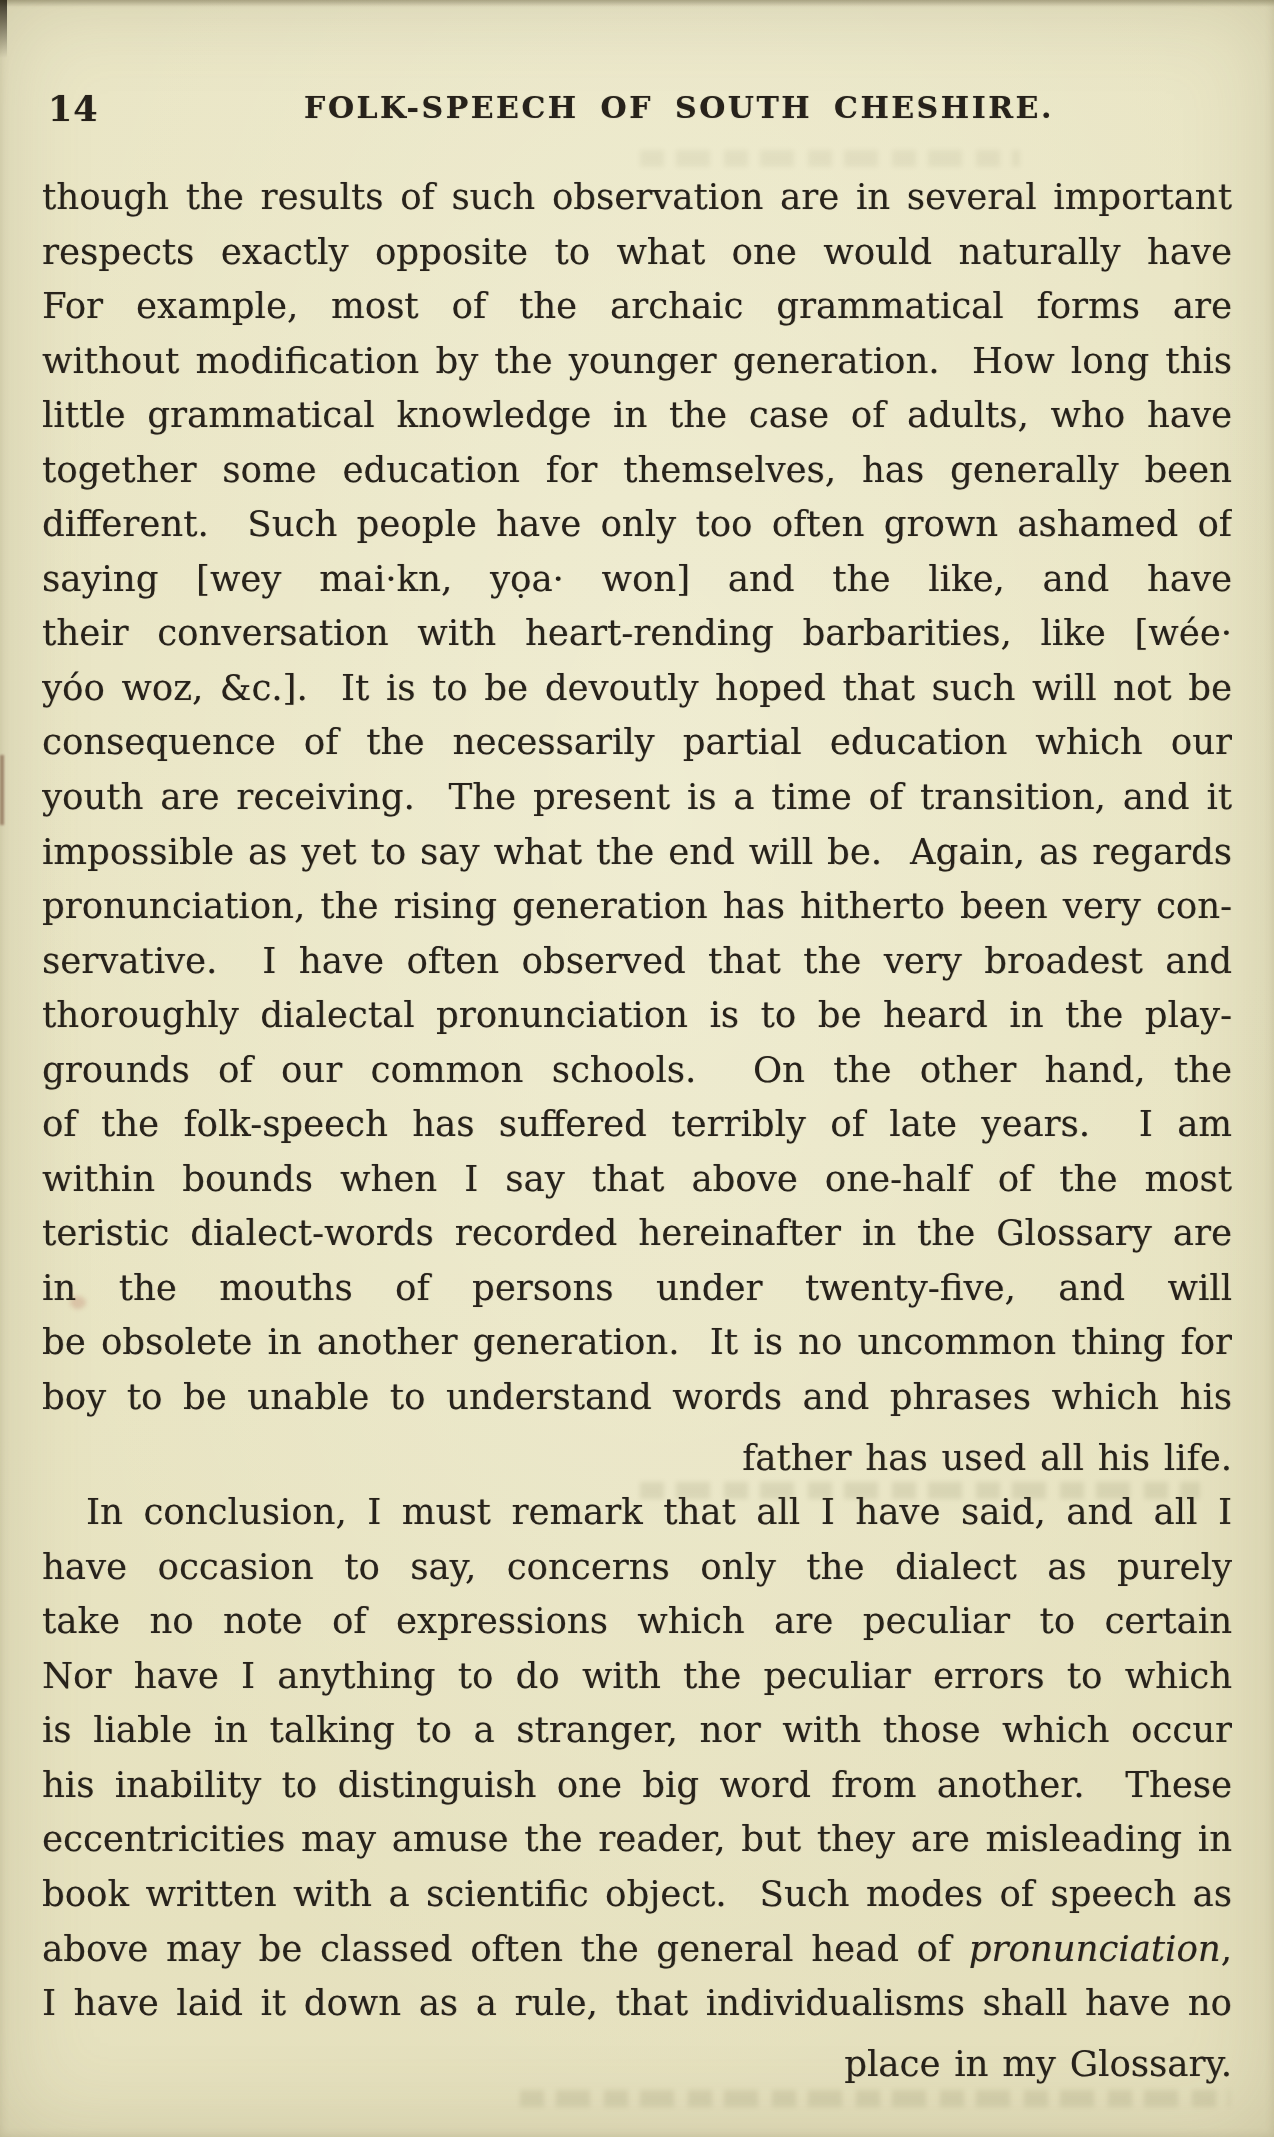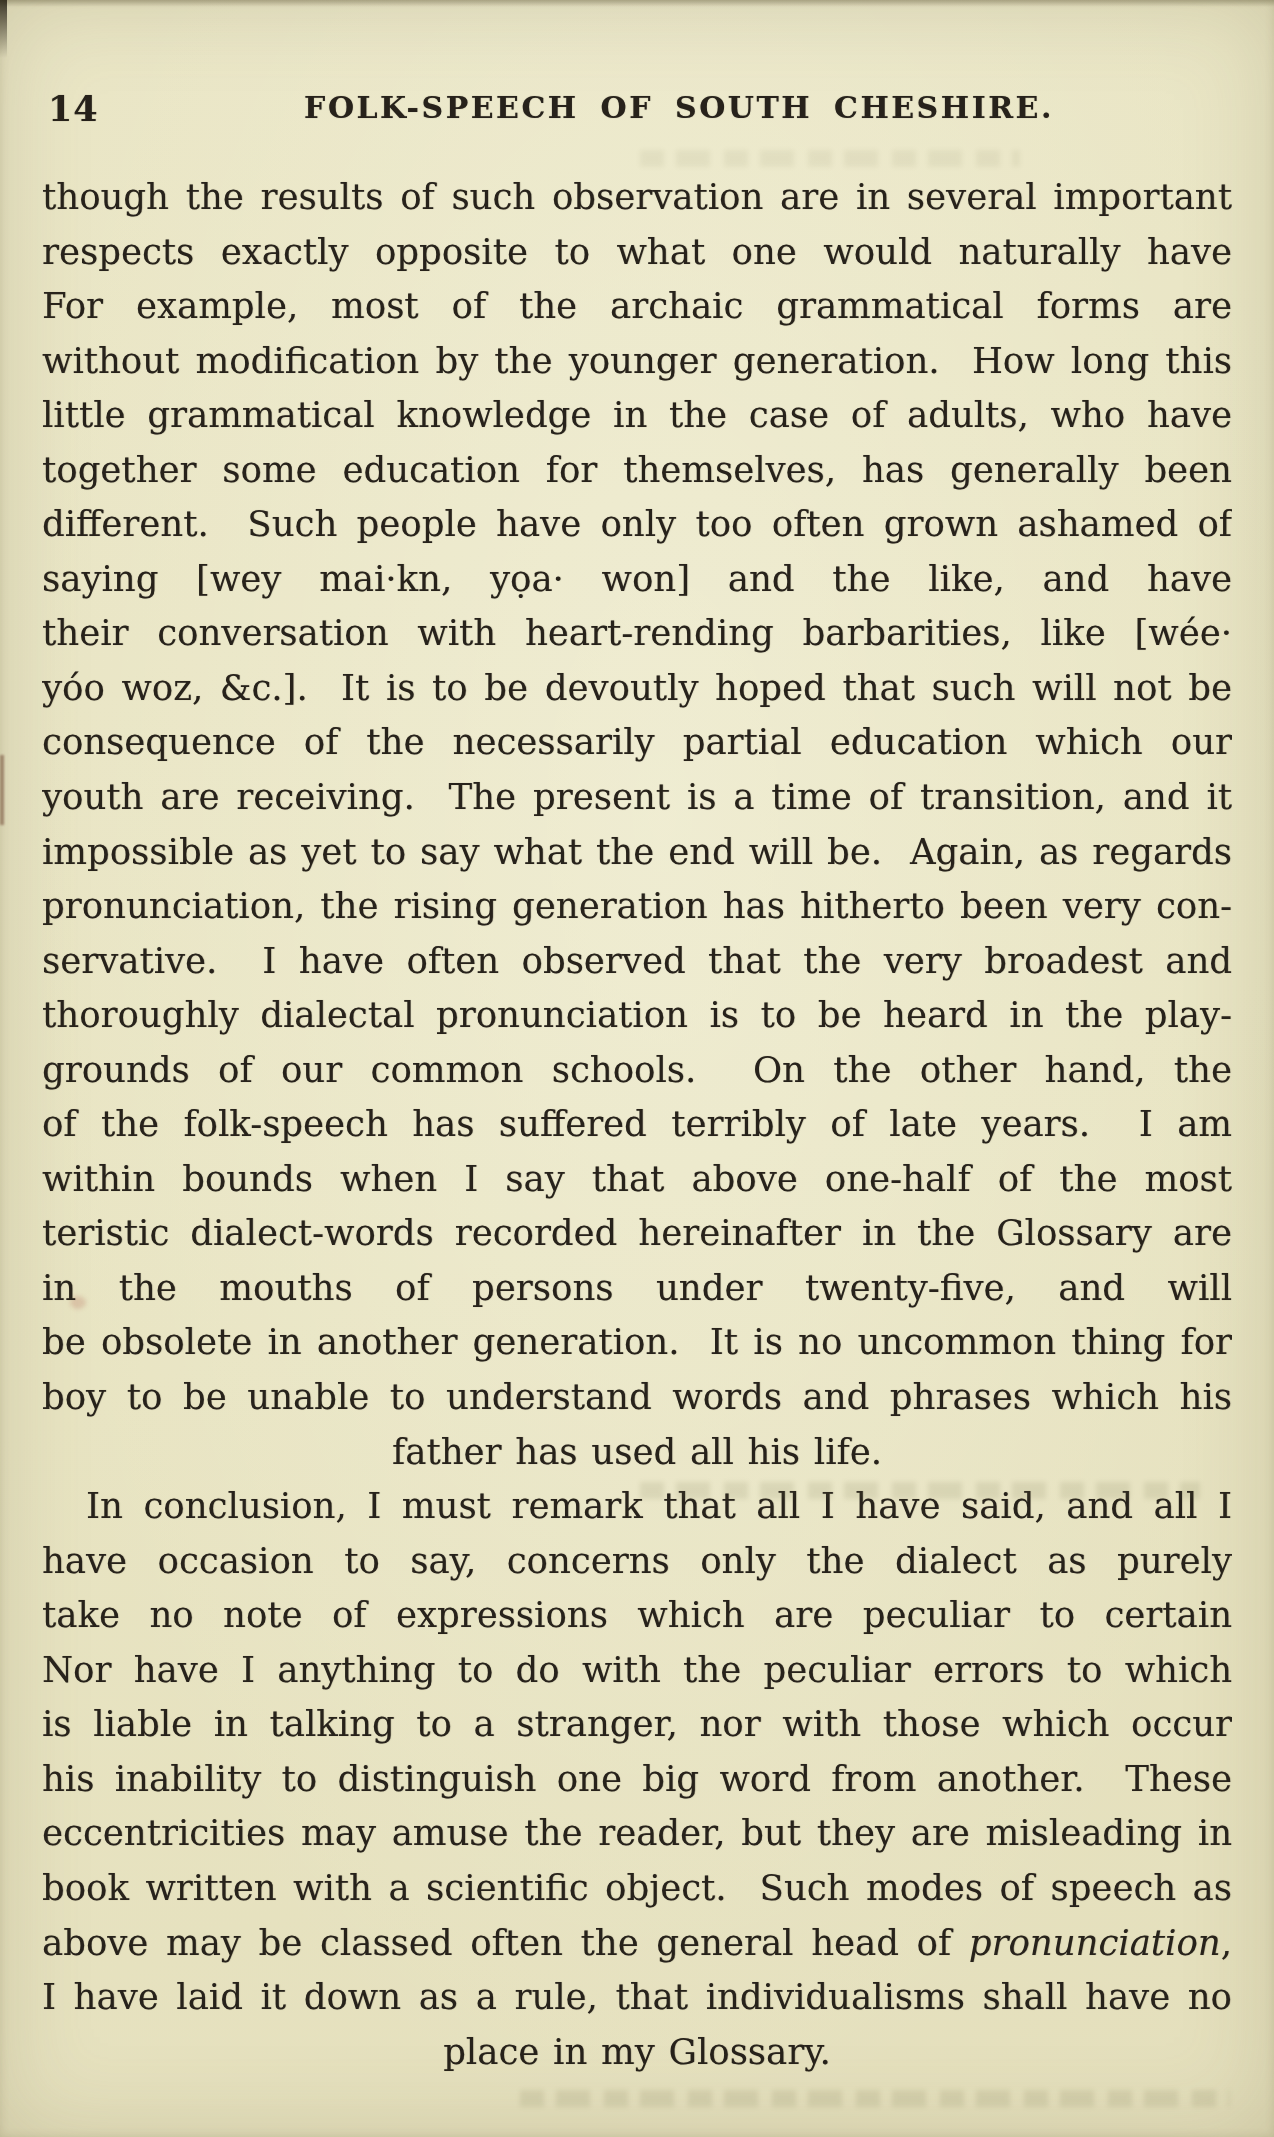--- a/index.html
+++ b/index.html
@@ -52,21 +52,21 @@
   .text-block {
     position: absolute; top: 170px; left: 42px; width: 1190px;
     font-size: 35.5px; word-spacing: 2.5px;
     text-shadow: 0.4px 0.4px 0.8px rgba(42,36,26,0.38);
   }
   .line {
     height: 54.55px; line-height: 54.55px;
     overflow: hidden; text-align: justify;
   }
   .line::after { content: ""; display: inline-block; width: 100%; }
-  .line.last { text-align: center; }
+  .line.last { text-align: right; margin-top: 6px; }
   .line.last::after { content: none; }
   .line.indent { text-indent: 44px; }
   .it { font-style: italic; }
   .ghost {
     position: absolute; height: 17px; opacity: 0.13; filter: blur(2.5px);
     background: repeating-linear-gradient(90deg,
       #6e6d45 0px, #6e6d45 24px, transparent 24px, transparent 36px,
       #6e6d45 36px, #6e6d45 70px, transparent 70px, transparent 84px);
     pointer-events: none;
   }

